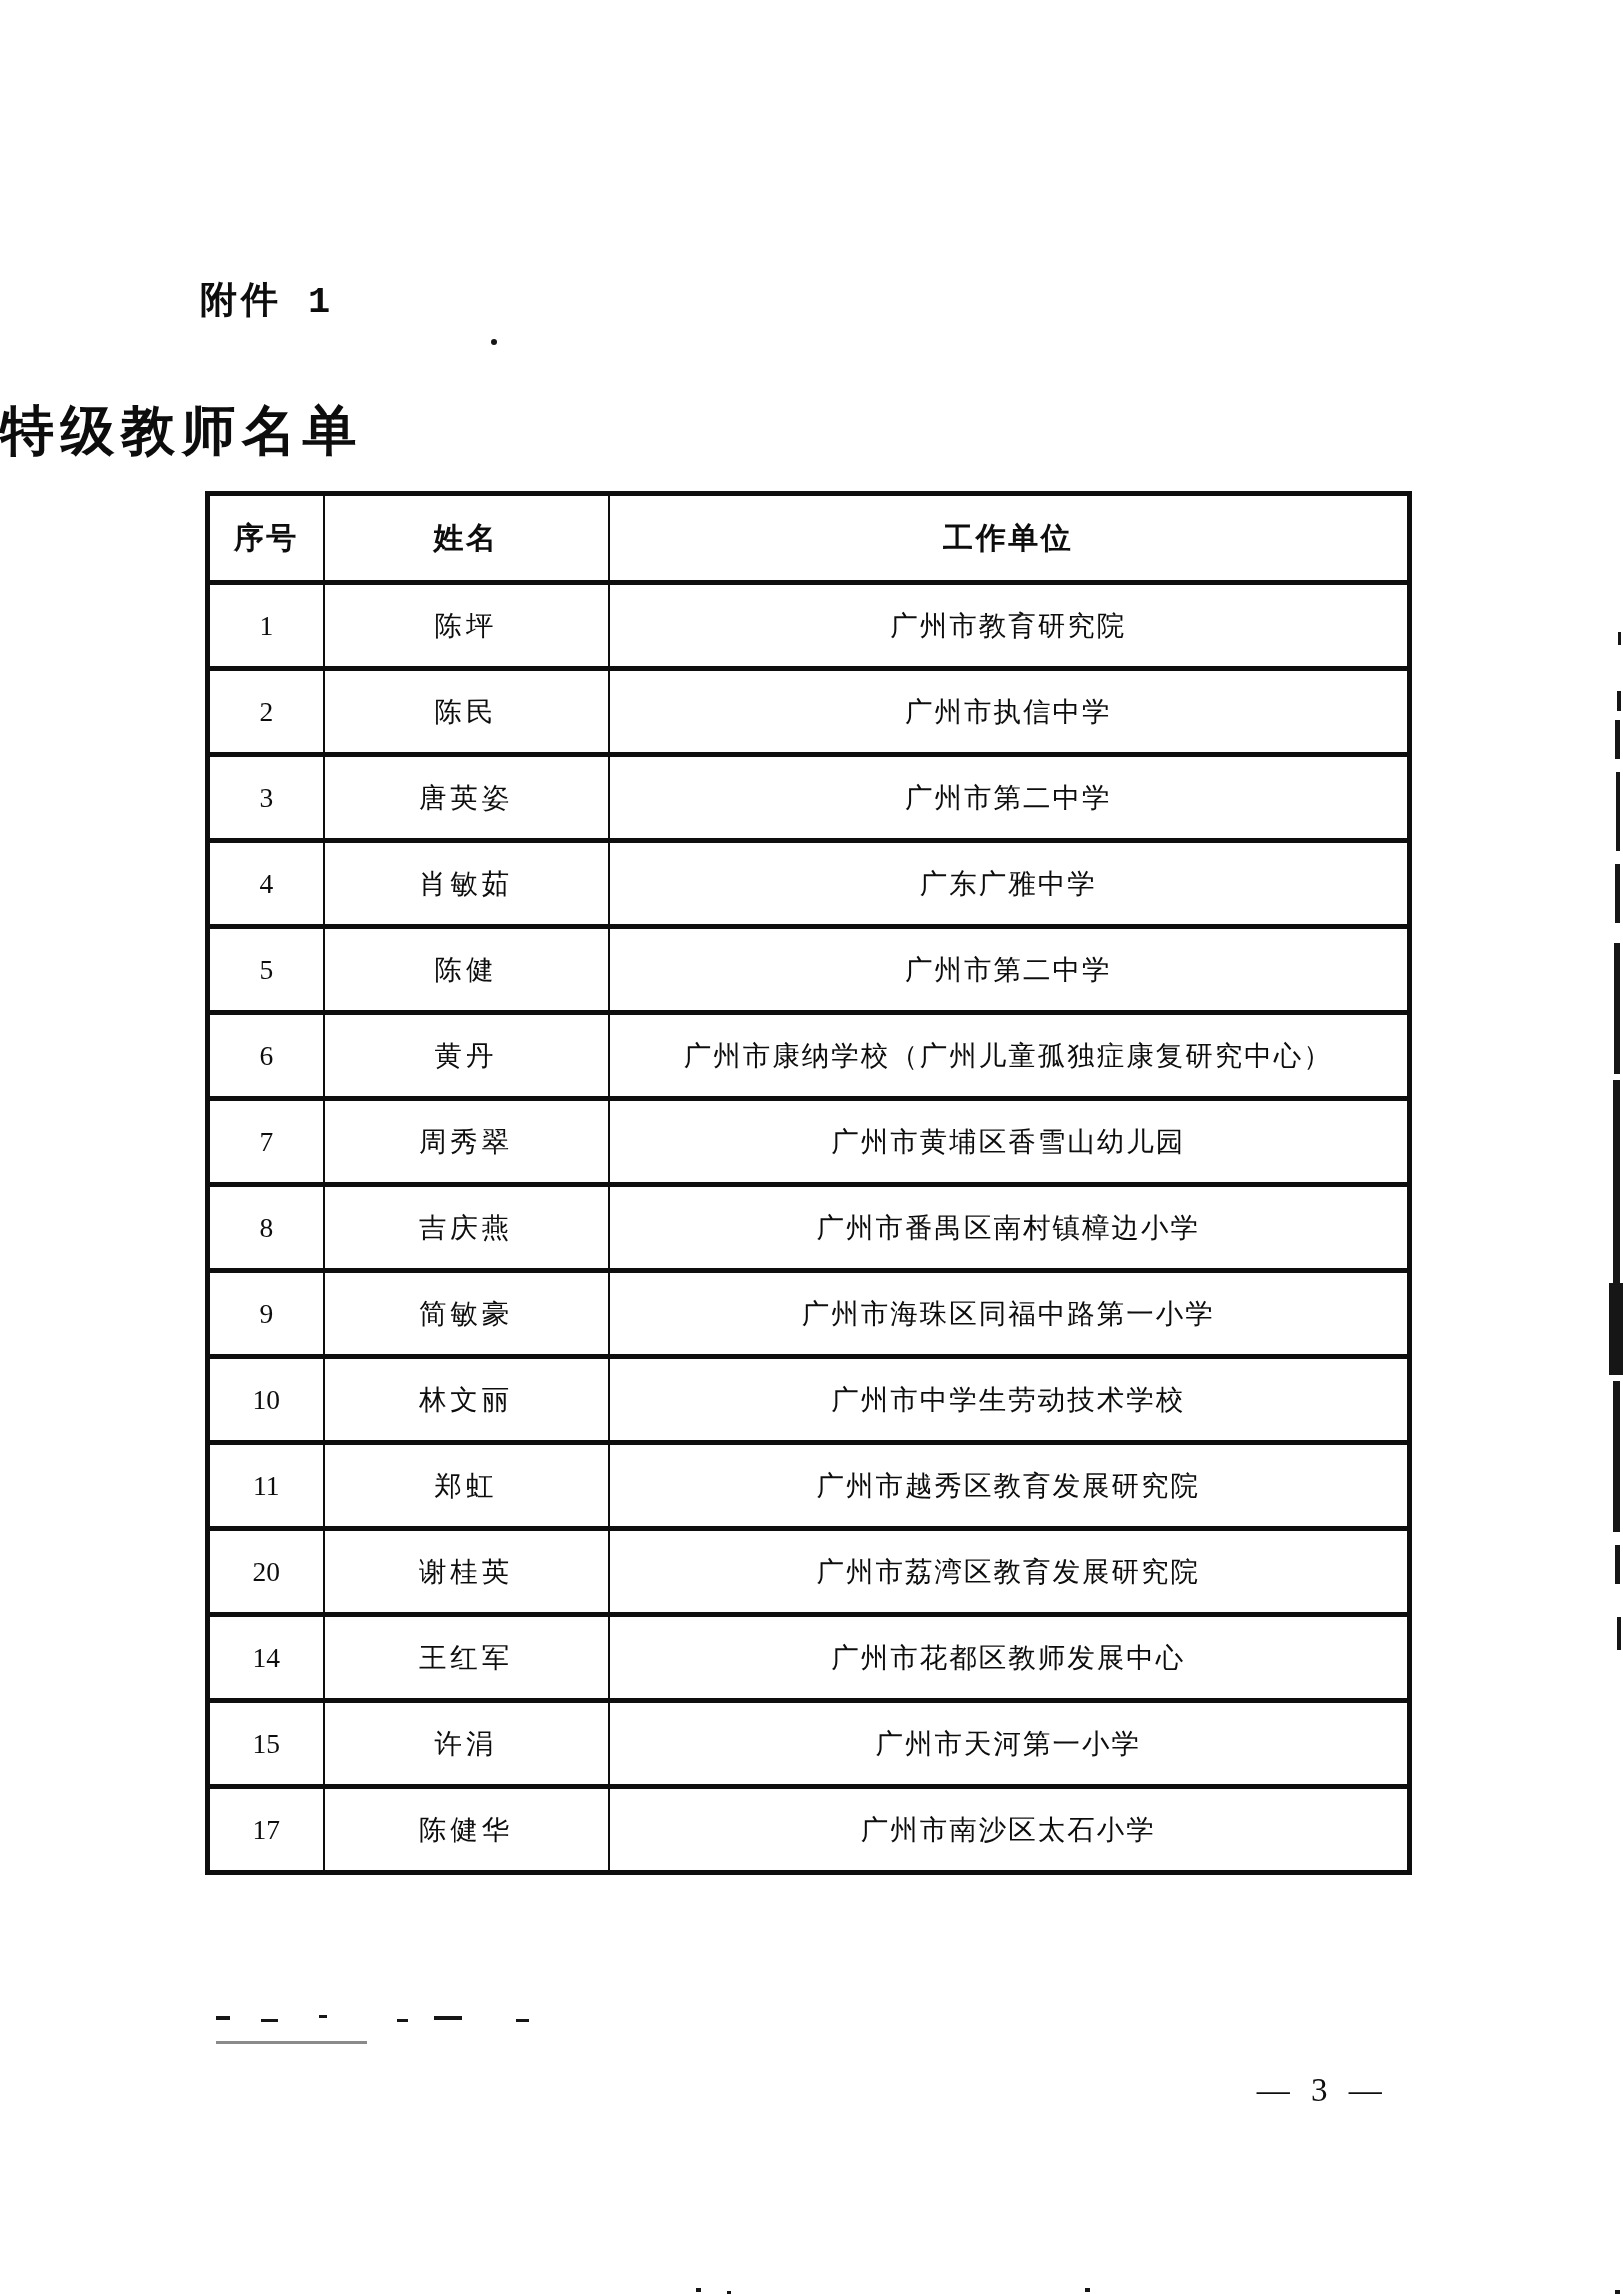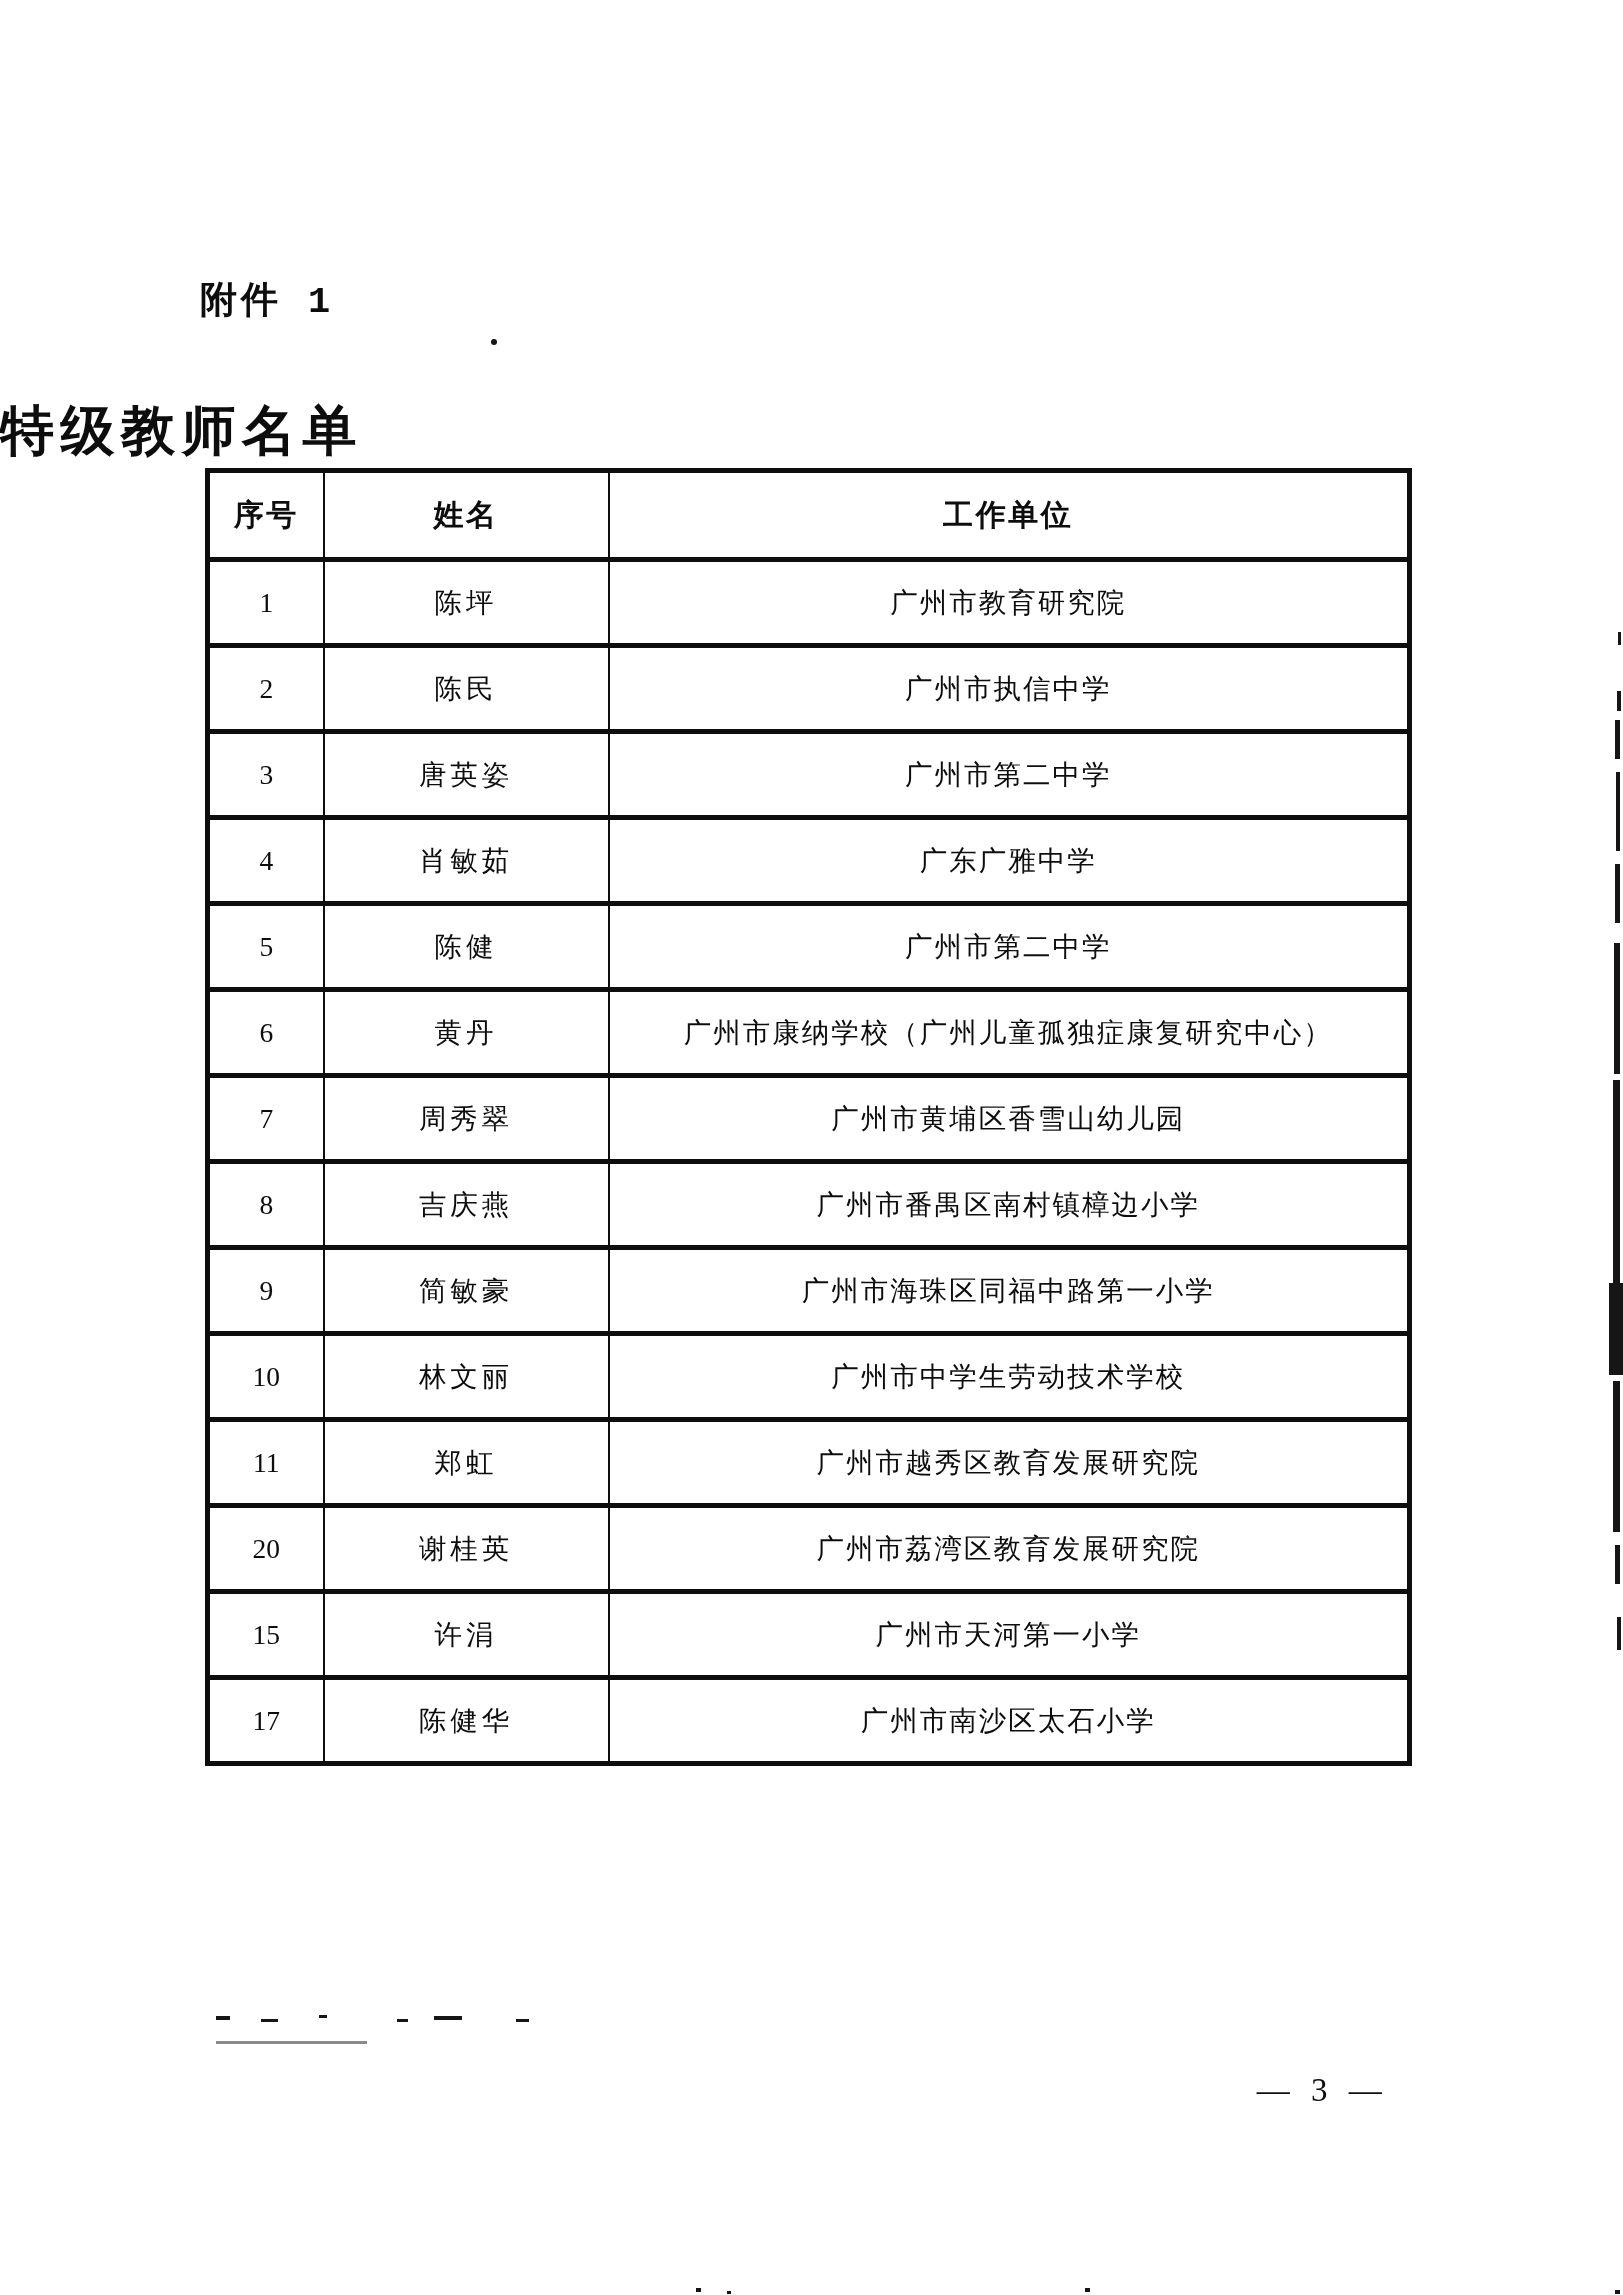--- a/index.html
+++ b/index.html
@@ -35,21 +35,21 @@
     top: 359px;
     width: 1623px;
     font-family: "Liberation Sans", sans-serif;
     font-weight: 700;
     font-size: 54px;
     letter-spacing: 6.5px;
   }
   table.doc-table {
     position: absolute;
     left: 205px;
-    top: 468px;
+    top: 491px;
     width: 1202px;
     border-collapse: collapse;
     table-layout: fixed;
     border: 5.9px solid #0e0e0e;
   }
   .doc-table th,
   .doc-table td {
     border-left: 2.6px solid #0e0e0e;
     border-right: 2.6px solid #0e0e0e;
     border-top: 5.2px solid #0e0e0e;
@@ -187,20 +187,25 @@
       <td class="cell-unit">广州市越秀区教育发展研究院</td>
     </tr>
 
     <tr>
       <td class="cell-no">20</td>
       <td class="cell-name">谢桂英</td>
       <td class="cell-unit">广州市荔湾区教育发展研究院</td>
     </tr>
 
 
+    <tr>
+      <td class="cell-no">14</td>
+      <td class="cell-name">王红军</td>
+      <td class="cell-unit">广州市花都区教师发展中心</td>
+    </tr>
 
     <tr>
       <td class="cell-no">15</td>
       <td class="cell-name">许涓</td>
       <td class="cell-unit">广州市天河第一小学</td>
     </tr>
 
 
     <tr>
       <td class="cell-no">17</td>

